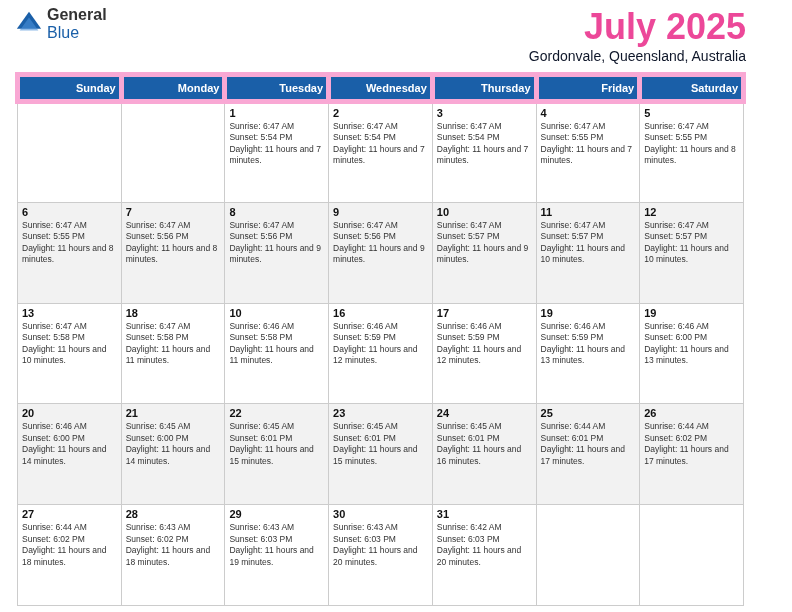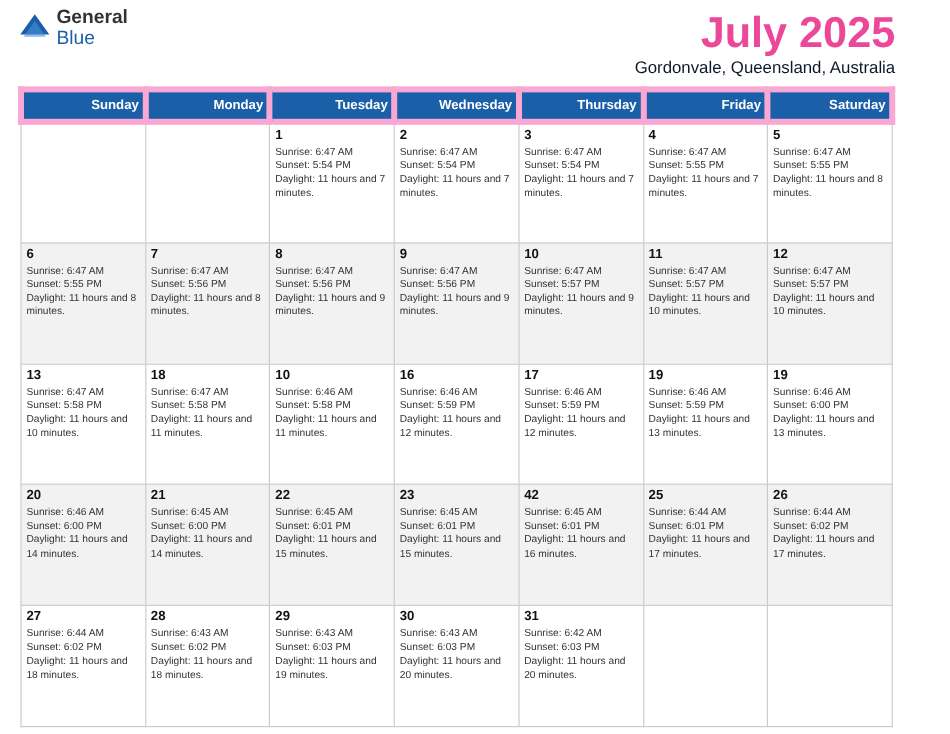--- a/index.html
+++ b/index.html
@@ -282,21 +282,21 @@
 Sunset: 6:01 PM
 Daylight: 11 hours and 15 minutes.</div>
           </td>
           <td>
             <span class="day-number">23</span>
             <div class="day-info" style="white-space: pre-line;">Sunrise: 6:45 AM
 Sunset: 6:01 PM
 Daylight: 11 hours and 15 minutes.</div>
           </td>
           <td>
-            <span class="day-number">42</span>
+            <span class="day-number">24</span>
             <div class="day-info" style="white-space: pre-line;">Sunrise: 6:45 AM
 Sunset: 6:01 PM
 Daylight: 11 hours and 16 minutes.</div>
           </td>
           <td>
             <span class="day-number">25</span>
             <div class="day-info" style="white-space: pre-line;">Sunrise: 6:44 AM
 Sunset: 6:01 PM
 Daylight: 11 hours and 17 minutes.</div>
           </td>

